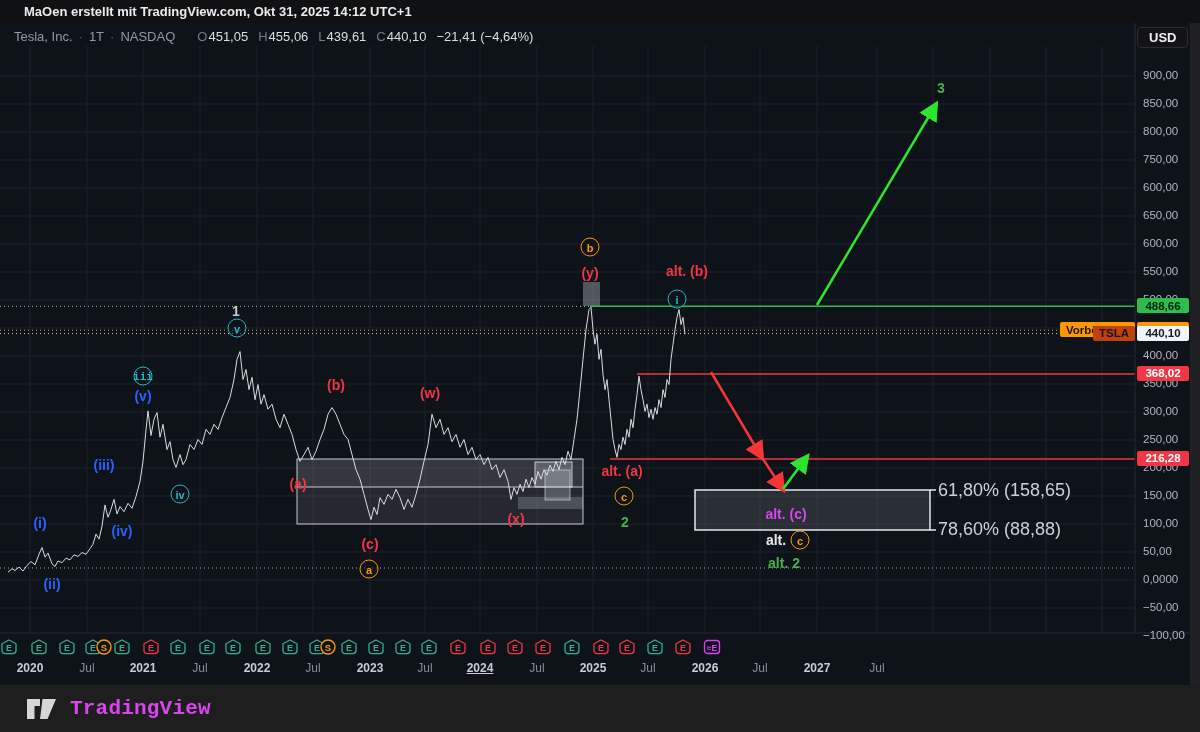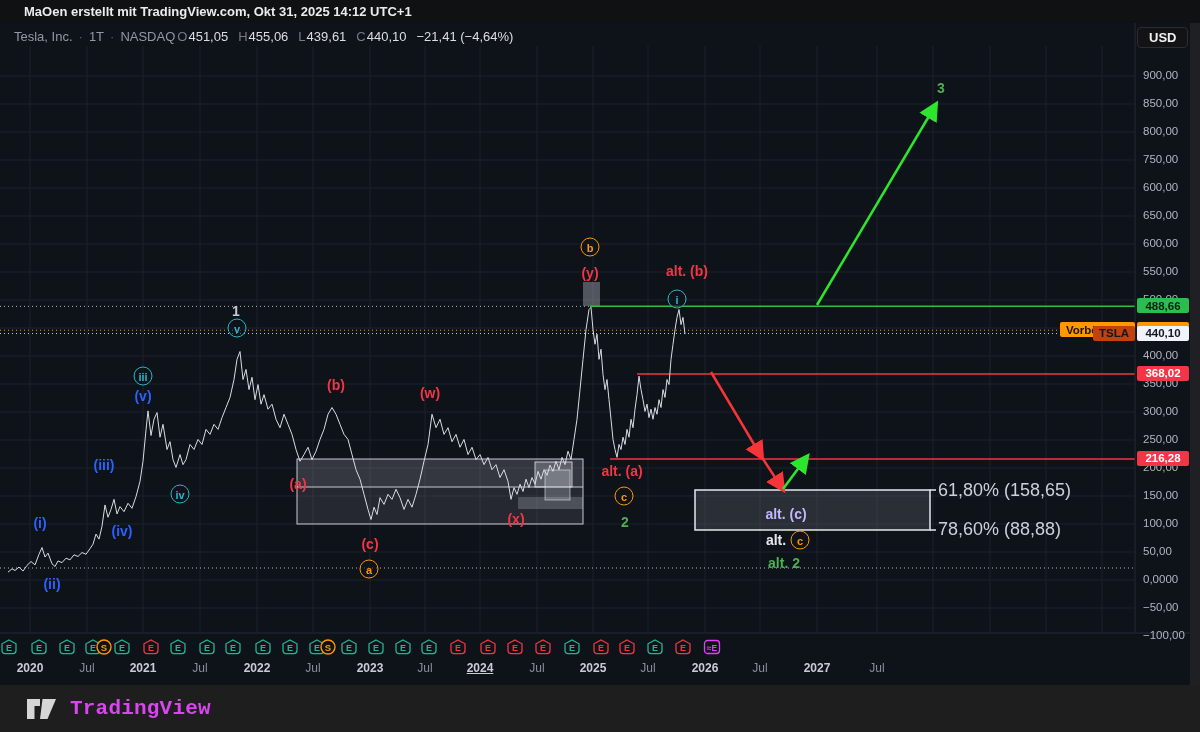--- a/index.html
+++ b/index.html
@@ -1,21 +1,21 @@
 <!DOCTYPE html>
 <html><head>
 <meta charset="utf-8">
 <style>
   html,body{margin:0;padding:0;}
   body{width:1200px;height:732px;background:#0e1219;font-family:"Liberation Sans",sans-serif;position:relative;overflow:hidden;}
   .abs{position:absolute;}
   .top-bar{left:0;top:0;width:1200px;height:23px;background:#101113;color:#ececec;font-size:13px;font-weight:600;line-height:23px;padding-left:24px;box-sizing:border-box;}
   .symbol-row{left:14px;top:27px;height:18px;display:flex;align-items:center;font-size:13px;color:#9598a1;white-space:nowrap;}
   .symbol-row .sep{margin:0 6px;color:#5d616e;}
-  .symbol-row .ohlc{margin-left:2px;display:flex;gap:10px;}
+  .symbol-row .ohlc{margin-left:22px;display:flex;gap:10px;}
   .symbol-row .k{color:#787b86;margin-right:1px;}
   .symbol-row .v{color:#dcdee4;}
   .symbol-row .chg{color:#dcdee4;margin-left:10px;}
   .usd-btn{left:1137px;top:27px;background:#131316;border:1px solid #2c2c31;border-radius:4px;color:#f0f0f0;font-size:13px;font-weight:600;padding:2px 11px;}
   .gutter{left:1190px;top:23px;width:10px;height:662px;background:#202024;}
   .tick{left:1143px;font-size:11.5px;color:#b2b5be;}
   .plabel{left:1137px;width:52px;box-sizing:border-box;text-align:center;font-size:11.5px;font-weight:600;border-radius:2px;padding:1.5px 0;}
   .ptag{right:65px;font-size:11.5px;font-weight:600;border-radius:2px;padding:1.5px 6px;}
   .tlabel{top:661px;font-size:12px;transform:translateX(-50%);}
   .tlabel.major{color:#c9ccd4;font-weight:700;}
@@ -283,39 +283,39 @@
     <div class="abs tlabel minor" style="left: 648px;">Jul</div>
     <div class="abs tlabel major" style="left: 705px;">2026</div>
     <div class="abs tlabel minor" style="left: 760px;">Jul</div>
     <div class="abs tlabel major" style="left: 817px;">2027</div>
     <div class="abs tlabel minor" style="left: 877px;">Jul</div>
     <div class="abs wave" style="left: 40px; top: 523px; color: rgb(41, 98, 255);">(i)</div>
     <div class="abs wave" style="left: 52px; top: 584px; color: rgb(41, 98, 255);">(ii)</div>
     <div class="abs wave" style="left: 104px; top: 465px; color: rgb(41, 98, 255);">(iii)</div>
     <div class="abs wave" style="left: 122px; top: 531px; color: rgb(41, 98, 255);">(iv)</div>
     <div class="abs wave" style="left: 143px; top: 396px; color: rgb(41, 98, 255);">(v)</div>
-    <div class="abs wave circ" style="left: 143px; top: 376px; color: rgb(42, 181, 201);">iii</div>
+    <div class="abs wave circ" style="left: 143px; top: 376px; color: rgb(42, 181, 201); font-family: Liberation Mono, monospace;">iii</div>
     <div class="abs wave circ" style="left: 180px; top: 494px; color: rgb(42, 181, 201);">iv</div>
     <div class="abs wave" style="left: 236px; top: 311px; color: rgb(200, 202, 208);">1</div>
     <div class="abs wave circ" style="left: 237px; top: 328px; color: rgb(42, 181, 201);">v</div>
     <div class="abs wave" style="left: 298px; top: 484px; color: rgb(242, 54, 69);">(a)</div>
     <div class="abs wave" style="left: 336px; top: 385px; color: rgb(242, 54, 69);">(b)</div>
     <div class="abs wave" style="left: 370px; top: 544px; color: rgb(242, 54, 69);">(c)</div>
     <div class="abs wave circ" style="left: 369px; top: 569px; color: rgb(255, 152, 0);">a</div>
     <div class="abs wave" style="left: 430px; top: 393px; color: rgb(242, 54, 69);">(w)</div>
     <div class="abs wave" style="left: 516px; top: 519px; color: rgb(242, 54, 69);">(x)</div>
     <div class="abs wave circ" style="left: 590px; top: 247px; color: rgb(255, 152, 0);">b</div>
     <div class="abs wave" style="left: 590px; top: 273px; color: rgb(242, 54, 69);">(y)</div>
     <div class="abs wave" style="left: 687px; top: 271px; color: rgb(242, 54, 69);">alt. (b)</div>
     <div class="abs wave circ" style="left: 677px; top: 299px; color: rgb(42, 181, 201);">i</div>
     <div class="abs wave" style="left: 622px; top: 471px; color: rgb(242, 54, 69);">alt. (a)</div>
     <div class="abs wave circ" style="left: 624px; top: 496px; color: rgb(255, 152, 0);">c</div>
     <div class="abs wave" style="left: 625px; top: 522px; color: rgb(76, 175, 80);">2</div>
     <div class="abs wave" style="left: 941px; top: 88px; color: rgb(76, 175, 80);">3</div>
-    <div class="abs wave" style="left: 786px; top: 514px; color: #c4b5fd;">alt. (c)</div>
+    <div class="abs wave" style="left: 786px; top: 514px; color: #d946ef;">alt. (c)</div>
     <div class="abs wave" style="left: 776px; top: 540px; color: rgb(230, 232, 238);">alt.</div>
     <div class="abs wave circ" style="left: 800px; top: 540px; color: rgb(255, 152, 0);">c</div>
     <div class="abs wave" style="left: 784px; top: 563px; color: rgb(76, 175, 80);">alt. 2</div>
     <div class="abs fib" style="left: 938px; top: 490px;">61,80% (158,65)</div>
     <div class="abs fib" style="left: 938px; top: 529px;">78,60% (88,88)</div>
   </div>
 
 <div class="abs footer">
   <svg width="34" height="26" viewBox="0 0 34 26">
     <path d="M1 3 H14 V10 H8.5 V23 H1 Z" fill="#d6d6d6"></path>

